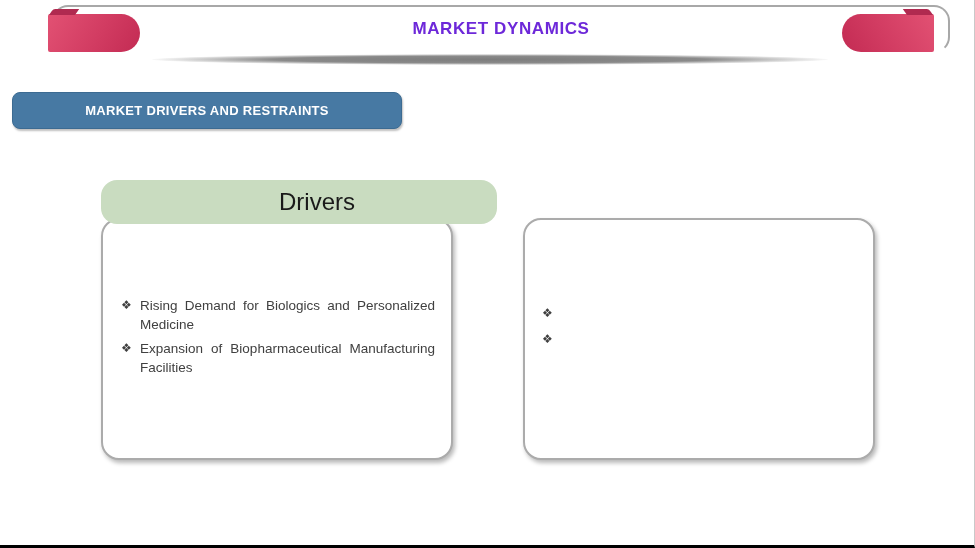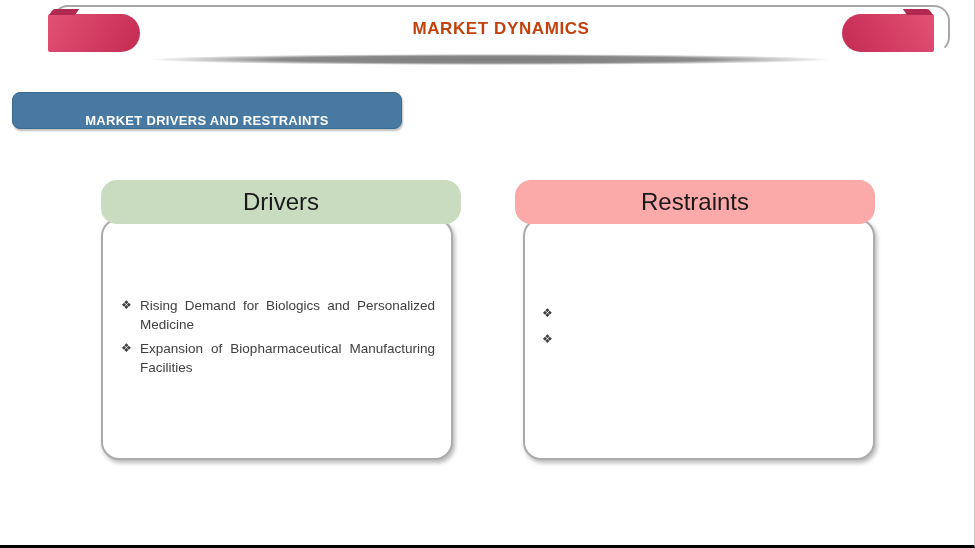--- a/index.html
+++ b/index.html
@@ -13,21 +13,21 @@
 
   
   .top-banner {
     position:absolute; left:52px; top:5px; width:898px; height:48px;
     background:#ffffff; border:2px solid #a8a8a8; border-bottom-color:transparent;
     border-radius:16px; box-sizing:border-box; z-index:1;
     display:flex; align-items:center; justify-content:center;
   }
   .top-banner-title {
     font-size:17px; font-weight:bold; letter-spacing:0.6px;
-    color:#c2410c;
+    color:#6d28d9;
   }
   .banner-shadow {
     position:absolute; left:152px; top:54px; width:676px; height:11px;
     border-radius:50%;
     background:radial-gradient(ellipse at center, #7d7d7d 0%, #8a8a8a 45%, rgba(160,160,160,0) 72%);
     z-index:0;
   }
   .ribbon {
     position:absolute; top:14px; height:38px; width:92px; z-index:3;
   }
@@ -50,32 +50,32 @@
     content:""; position:absolute; top:-5px; right:1px; width:26px; height:6px;
     background:#b02a50; transform:skewX(35deg); transform-origin:bottom right;
     border-radius:0 2px 0 0;
   }
 
   
   .section-banner {
     position:absolute; left:12px; top:92px; width:390px; height:37px;
     background:#4779A3; border:1px solid #3c6b92; border-radius:8px;
     box-sizing:border-box; box-shadow:1px 2px 2px rgba(0,0,0,0.25);
-    display:flex; align-items:flex-end; justify-content:center;
+    display:flex; align-items:center; justify-content:center;
   }
   .section-banner-label {
     color:#ffffff; font-size:13px; font-weight:bold; letter-spacing:0.3px;
   }
 
   
   .card-header {
     position:absolute; top:180px; width:360px; height:44px;
     border-radius:16px; z-index:3;
     display:flex; align-items:center; justify-content:center;
-    font-size:24px; color:#1a1a1a;
+    font-size:24px; color:#1a1a1a;padding-left:36px;
   }
   .card-header.drivers { left:101px; background:#C9DCC0; }
   .card-header.restraints { left:515px; background:#FCA9A9; }
 
   .card-body {
     position:absolute; top:218px; width:352px; height:242px;
     background:#ffffff; border:2px solid #ABABAB; border-radius:18px;
     box-sizing:border-box; z-index:2;
     box-shadow:2px 3px 4px rgba(0,0,0,0.28);
   }
@@ -123,23 +123,20 @@
         <span class="bullet-glyph">❖</span>
         <span>Rising Demand for Biologics and Personalized Medicine</span>
       </li>
       <li class="bullet-item">
         <span class="bullet-glyph">❖</span>
         <span>Expansion of Biopharmaceutical Manufacturing Facilities</span>
       </li>
     </ul>
   </div>
 
-  <div class="card-header restraints">
-    <span>Restraints</span>
-  </div>
   <div class="card-body restraints">
     <ul class="bullet-list">
       <li class="bullet-item">
         <span class="bullet-glyph">❖</span>
       </li>
       <li class="bullet-item">
         <span class="bullet-glyph">❖</span>
       </li>
     </ul>
   </div>

